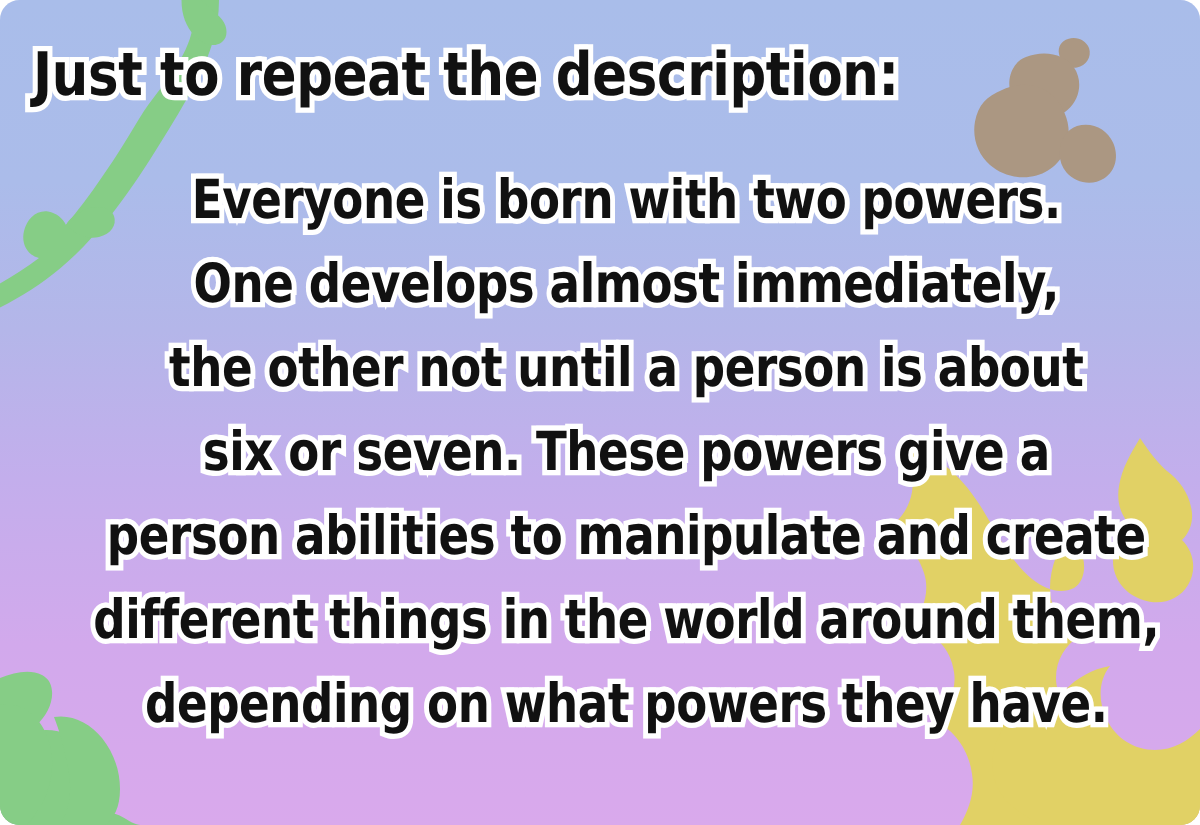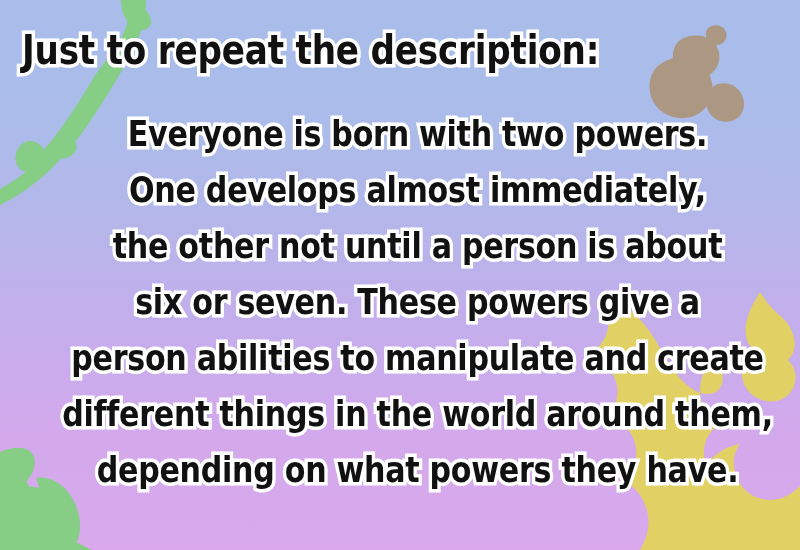--- a/index.html
+++ b/index.html
@@ -6,20 +6,21 @@
     margin: 0;
     padding: 0;
     background: #ffffff;
   }
   #canvas {
     position: relative;
     width: 800px;
     height: 550px;
     overflow: hidden;
     font-family: "DejaVu Sans", sans-serif;
+    border-radius: 13px;
   }
   
   #bg-gradient {
     position: absolute;
     inset: 0;
     background: linear-gradient(to bottom,
         #a9bdea 0%,
         #abbcea 22%,
         #b4b6e9 40%,
         #c3aeec 58%,

